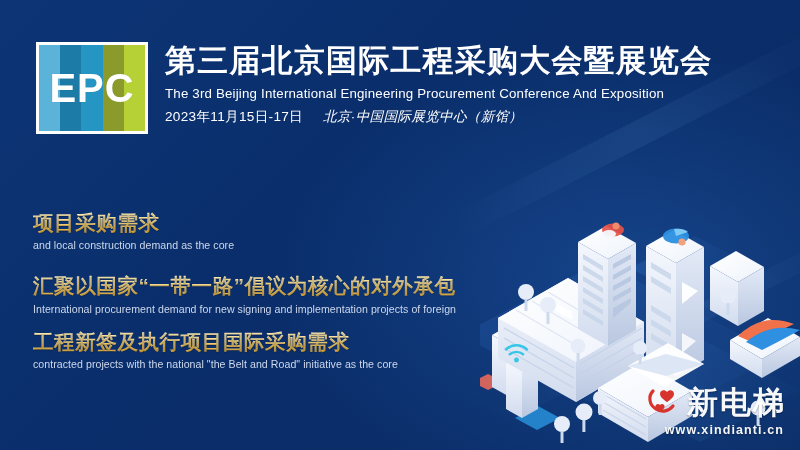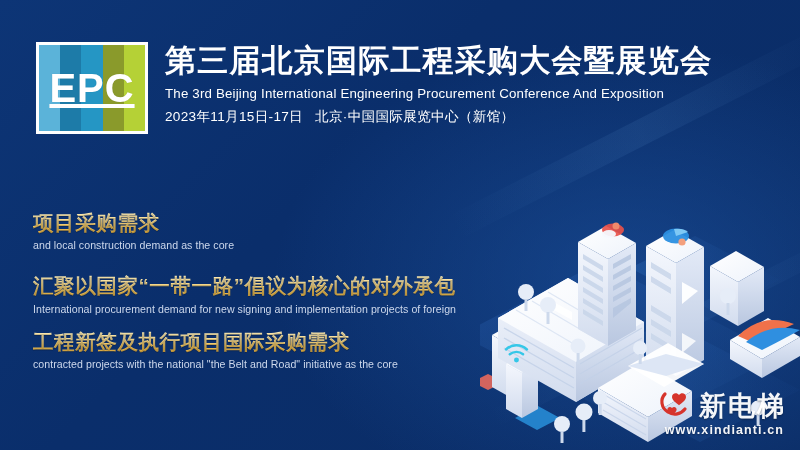--- a/index.html
+++ b/index.html
@@ -37,42 +37,41 @@
     display:flex;
   }
   #epc-logo .band { height:100%; }
   #epc-logo .letters {
     position:absolute; inset:0;
     display:flex; align-items:center; justify-content:center;
     font-size:40px; font-weight:bold; color:#ffffff;
     letter-spacing:1px;
     font-family:"Liberation Sans",sans-serif;
     text-shadow:0 0 1px rgba(0,0,0,.15);
-    text-decoration:underline;
   }
 
   #header-text { margin-left:17px; padding-top:2px; }
 
   #title-cn {
     font-size:31px; font-weight:bold; color:#ffffff;
     letter-spacing:1.2px; line-height:1.12;
     white-space:nowrap;
     font-family:"Liberation Sans","DejaVu Sans",sans-serif;
   }
   #title-en {
     margin-top:7px;
     font-size:13.3px; font-weight:normal; color:#ffffff;
     letter-spacing:0.18px; white-space:nowrap;
   }
   #date-line {
     margin-top:7px;
     font-size:13.6px; color:#ffffff; white-space:nowrap;
     letter-spacing:0.3px;
   }
-  #date-line .venue { margin-left:8px; }
+  #date-line .venue { margin-left:16px;font-style:italic; }
 
   
   #copy { position:absolute; left:33px; top:196px; width:520px; }
   .blk { margin-bottom:0; }
   .cn {
     font-size:20.5px; font-weight:bold;
     letter-spacing:0.6px; line-height:1.24;
     background:linear-gradient(180deg,#fdf0c0 0%,#f6dc96 38%,#e9bc55 72%,#dca63a 100%);
     -webkit-background-clip:text; background-clip:text;
     -webkit-text-fill-color:transparent; color:#efc96a;
@@ -94,21 +93,21 @@
 
   
   #watermark {
     position:absolute; right:14px; bottom:13px;
     display:flex; flex-direction:column; align-items:flex-end;
     pointer-events:none;
   }
   #wm-row { display:flex; align-items:center; }
   #wm-heart { margin-right:4px; }
   #wm-cn {
-    font-size:27px; font-weight:bold; color:#ffffff;
+    font-size:31px; font-weight:bold; color:#ffffff;
     letter-spacing:2px; opacity:0.96;
     font-family:"Liberation Sans","DejaVu Sans",sans-serif;
     text-shadow:0 1px 2px rgba(0,0,0,.35);
   }
   #wm-url {
     font-size:12.5px; font-weight:bold; color:#ffffff;
     letter-spacing:1.1px; margin-top:-1px; margin-right:2px;
     opacity:0.95;
     text-shadow:0 1px 2px rgba(0,0,0,.35);
     text-align:right;

